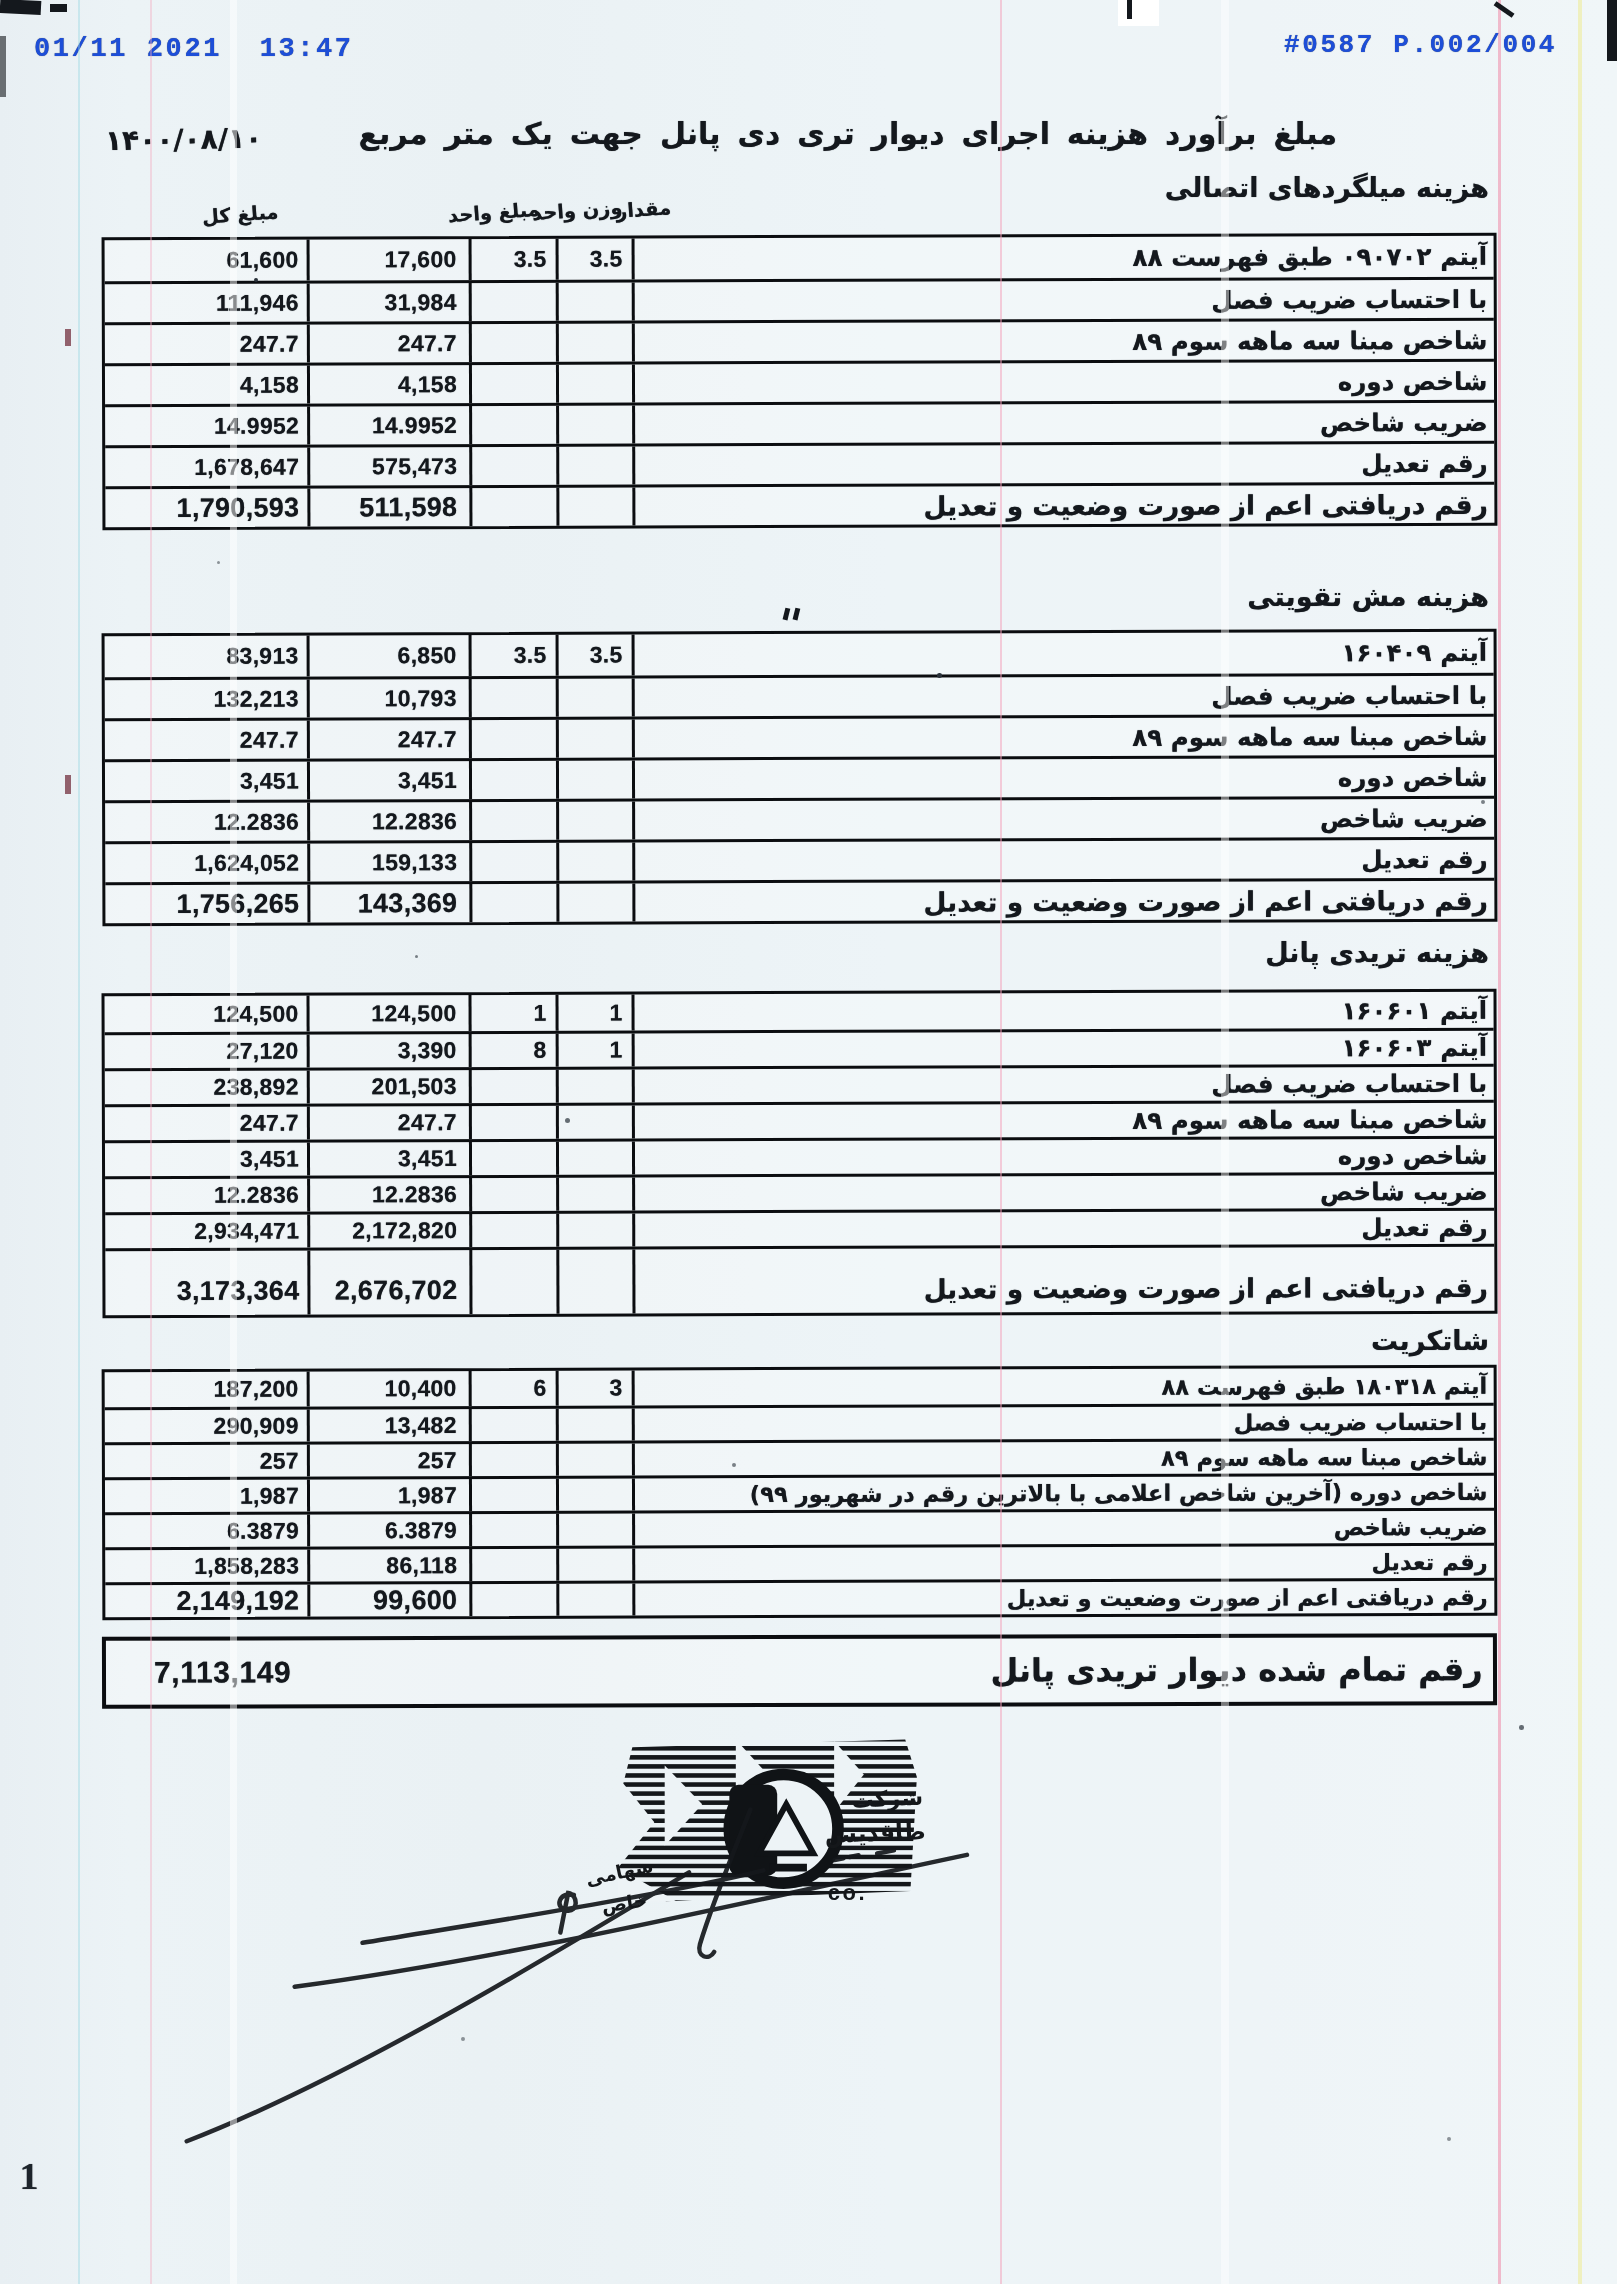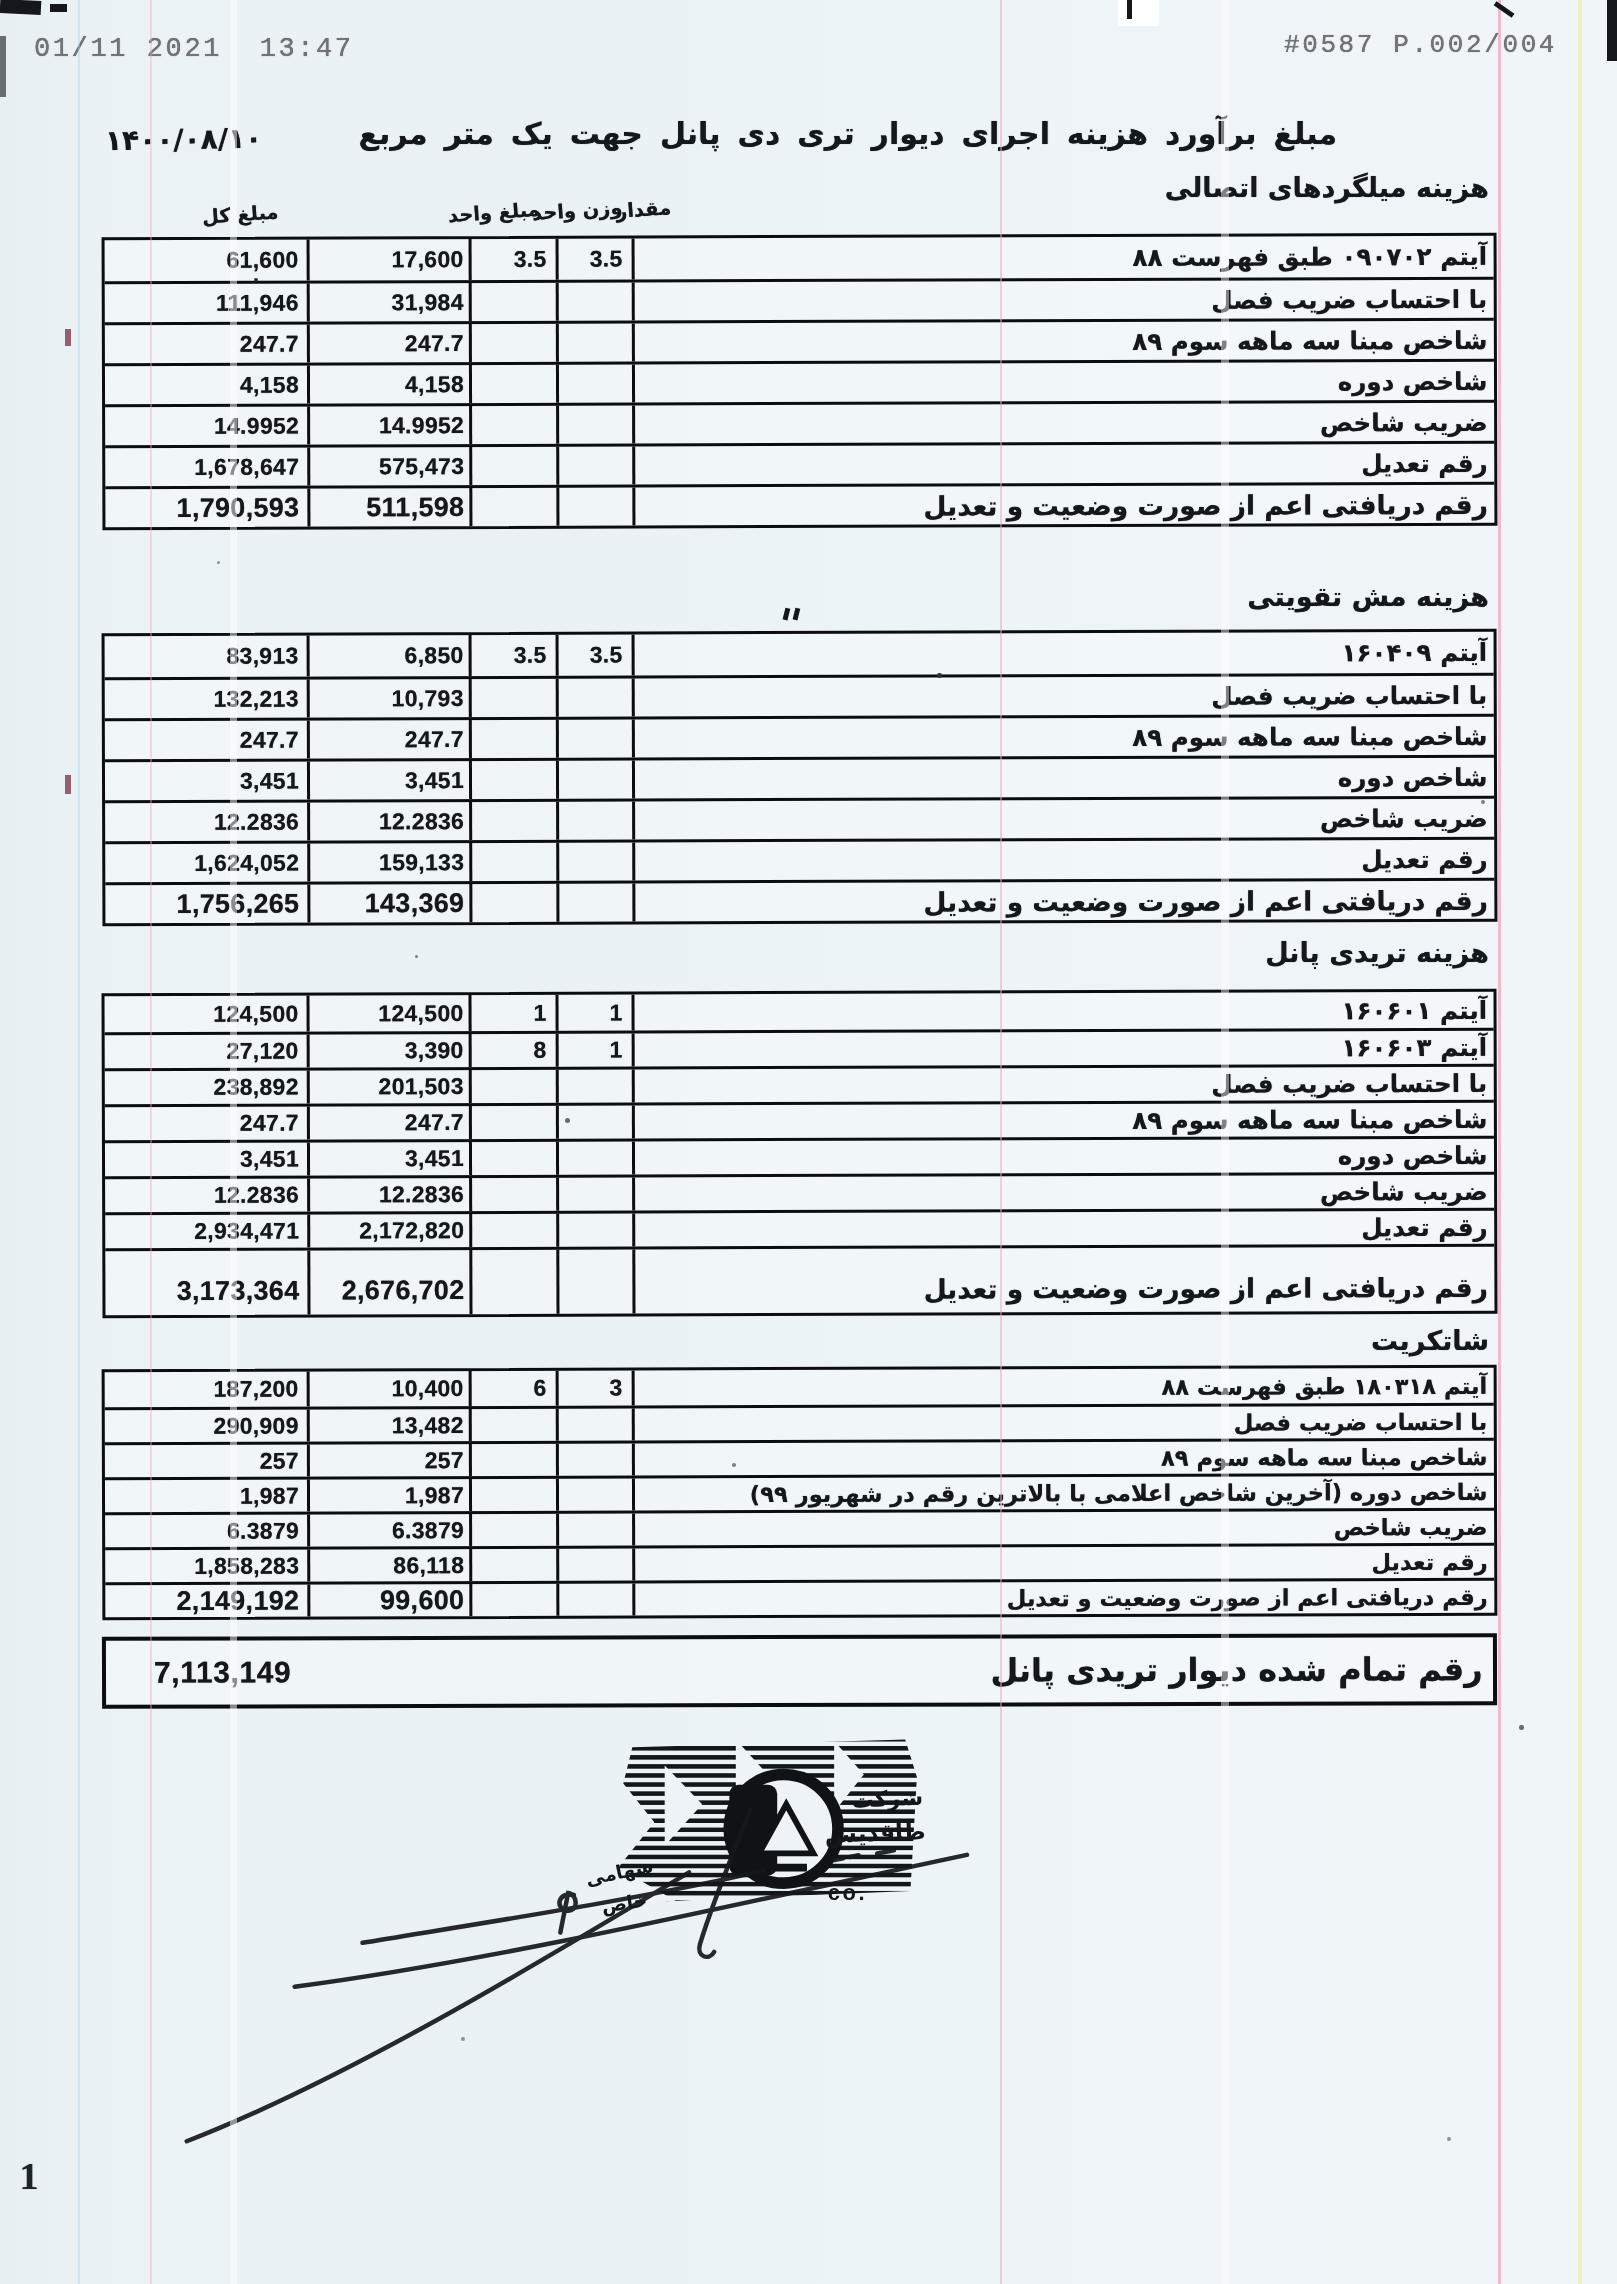--- a/index.html
+++ b/index.html
@@ -8,37 +8,37 @@
     width:1618px;height:2284px;
     overflow:hidden;
     background:linear-gradient(90deg,#e8eff3 0%,#ecf3f6 8%,#eaf1f4 30%,#edf4f7 55%,#eef4f7 78%,#f0f6f8 100%);
     font-family:"DejaVu Sans",sans-serif;
     color:#14181d;
   }
   .ink{text-shadow:0 0 0.8px rgba(22,28,34,.75)}
   .abs{position:absolute}
 
   
-  .fax{font-family:"Liberation Mono",monospace;font-weight:400;color:#737373;letter-spacing:2.6px;font-size:27px;white-space:pre}
+  .fax{font-family:"Liberation Mono",monospace;font-weight:700;color:#1d4ed8;letter-spacing:2.6px;font-size:27px;white-space:pre}
 
   
   .doc-date{font-size:28px;font-weight:700;direction:rtl;letter-spacing:1.3px;transform:rotate(-1deg)}
 
   .title{font-size:30px;font-weight:700;direction:rtl;word-spacing:6.5px;letter-spacing:0.3px}
   .sec-head{font-size:27px;font-weight:700;direction:rtl;letter-spacing:0.3px}
 
   .colhead{font-size:19.4px;font-weight:700;direction:rtl;transform:rotate(-4deg);white-space:nowrap}
 
   
   .tbl{position:absolute;left:102px;width:1395px;border:3.9px solid #0b0d10;box-sizing:border-box;background:rgba(255,255,255,.25)}
   .row{display:flex;box-sizing:border-box;border-top:3.9px solid #0b0d10}
   .row:first-child{border-top:none}
   .c{display:flex;align-items:center;justify-content:flex-end;box-sizing:border-box;overflow:hidden}
   .c1{width:205px;border-right:3.2px solid #0b0d10;padding-right:8px}
-  .c2{width:162px;border-right:3.2px solid #0b0d10;padding-right:5px}
+  .c2{width:162px;border-right:3.2px solid #0b0d10;padding-right:12px}
   .c3{width:87px;border-right:3.2px solid #0b0d10;padding-right:9px}
   .c4{width:76px;border-right:3.2px solid #0b0d10;padding-right:9px}
   .c5{flex:1;direction:rtl;text-align:right;padding-right:6.5px;font-size:24.6px;font-weight:700;justify-content:flex-start}
   .num{font-family:"Liberation Sans",sans-serif;font-size:23px;font-weight:700;letter-spacing:0.3px}
   .row.sum .num{font-size:27px}
   .row.sum .c5{font-size:26.5px}
   .tbl[data-table="0"] .row,.tbl[data-table="1"] .row{height:41px}
   .tbl[data-table="2"] .row{height:36px}
   .tbl[data-table="2"] .row.tall{height:67px}
   .tbl[data-table="2"] .row.tall .c{align-items:flex-end;padding-bottom:7.8px}

